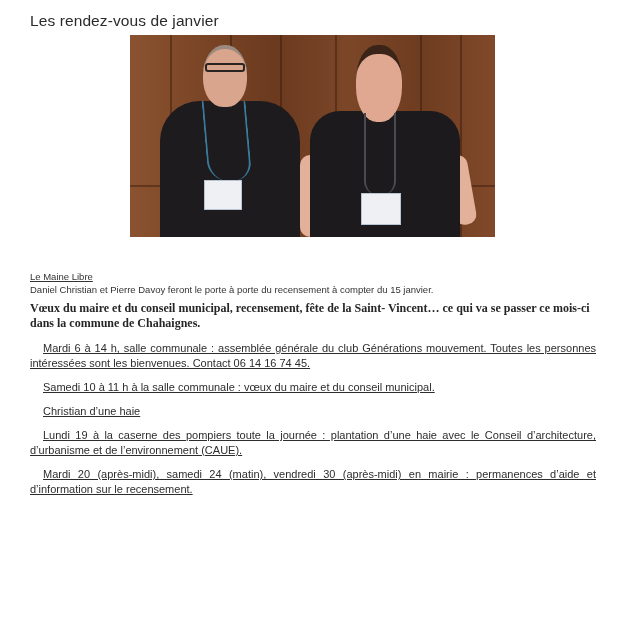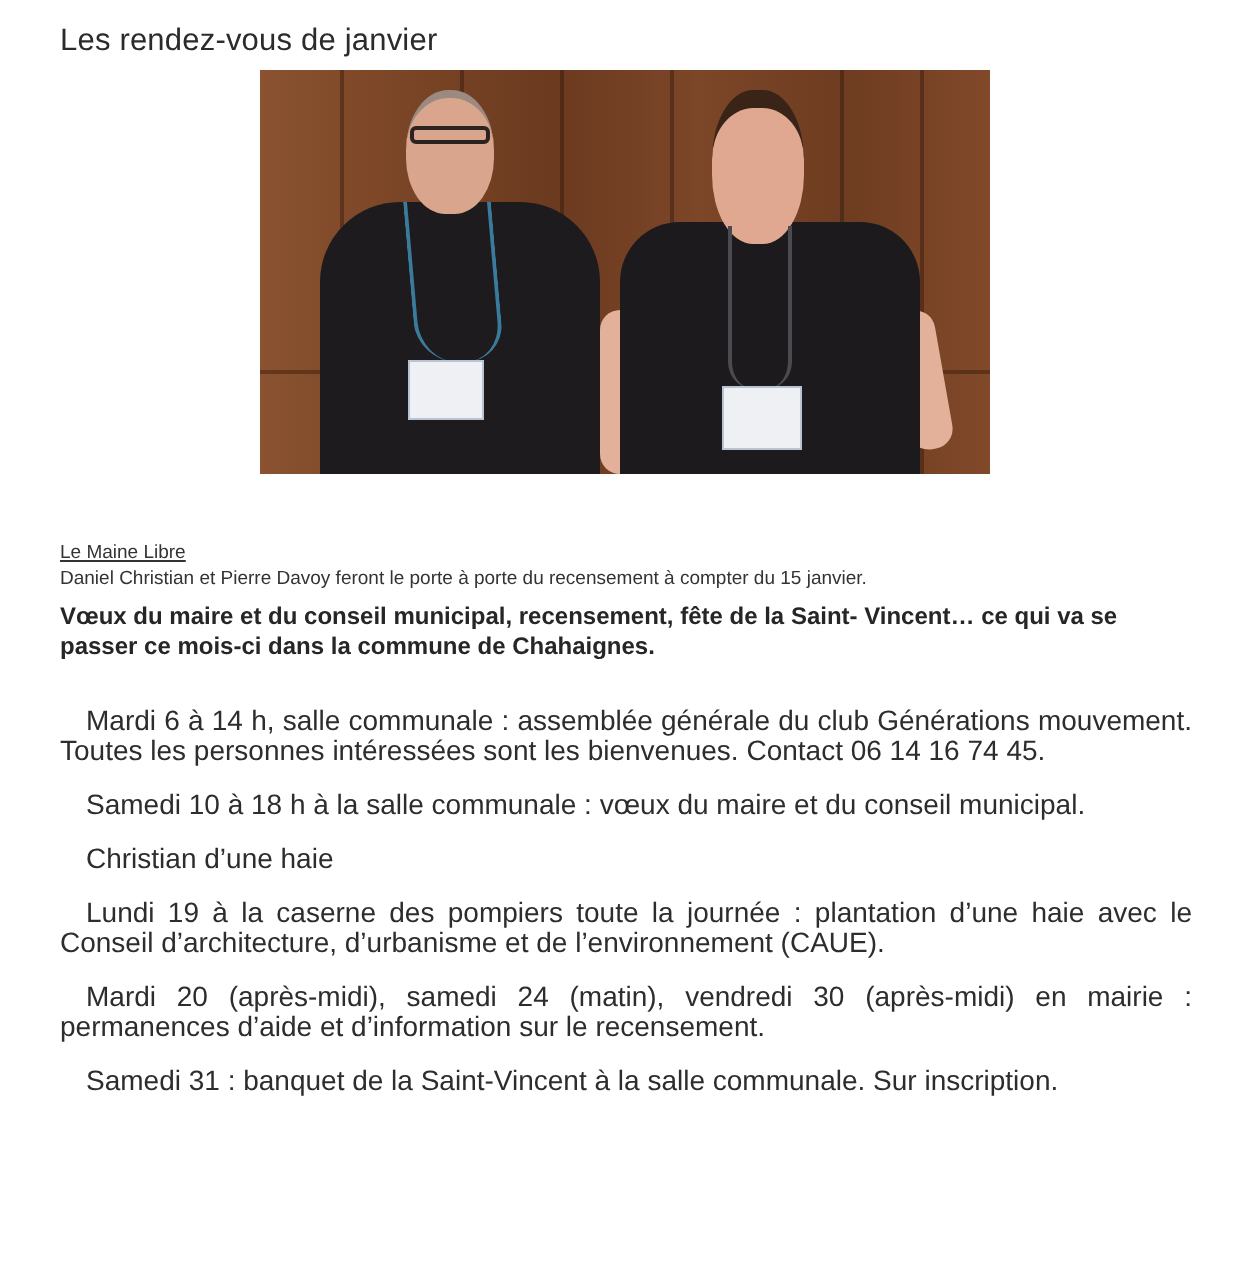--- a/index.html
+++ b/index.html
@@ -152,34 +152,36 @@
     }
     .lead {
       position: absolute;
       left: 30px;
       top: 301px;
       width: 570px;
       font-size: 12px;
       font-weight: bold;
       line-height: 15px;
       color: #262626;
+      font-family: Liberation Serif, serif;
     }
     .events {
       position: absolute;
       left: 30px;
       top: 341px;
       width: 566px;
     }
     .event {
-      font-size: 14px;
+      font-size: 11px;
       line-height: 15px;
       color: #2d2d2d;
       text-align: justify;
       text-indent: 13px;
-      margin: 12px 0 9px 0;
+      margin: 0 0 9px 0;
+      text-decoration: underline;
     }
   </style>
 </head>
 <body>
 
 <h1 class="title">Les rendez-vous de janvier</h1>
 
 <div class="photo" title="Two men standing in front of wooden paneling wearing lanyards with ID badges">
   <div class="panel" style="left:40px"></div>
   <div class="panel" style="left:100px"></div>
@@ -207,18 +209,17 @@
   </div>
 </div>
 
 <div class="caption">Daniel Christian et Pierre Davoy feront le porte à porte du recensement à compter du 15 janvier.</div>
 <div class="source">Le Maine Libre</div>
 
 <div class="lead">Vœux du maire et du conseil municipal, recensement, fête de la Saint- Vincent… ce qui va se passer ce mois-ci dans la commune de Chahaignes.</div>
 
 <div class="events">
   <p class="event">Mardi 6 à 14 h, salle communale : assemblée générale du club Générations mouvement. Toutes les personnes intéressées sont les bienvenues. Contact 06 14 16 74 45.</p>
-  <p class="event">Samedi 10 à 18 h à la salle communale : vœux du maire et du conseil municipal.</p>
+  <p class="event">Samedi 10 à 11 h à la salle communale : vœux du maire et du conseil municipal.</p>
   <p class="event">Christian d’une haie</p>
   <p class="event">Lundi 19 à la caserne des pompiers toute la journée : plantation d’une haie avec le Conseil d’architecture, d’urbanisme et de l’environnement (CAUE).</p>
   <p class="event">Mardi 20 (après-midi), samedi 24 (matin), vendredi 30 (après-midi) en mairie : permanences d’aide et d’information sur le recensement.</p>
-  <p class="event">Samedi 31 : banquet de la Saint-Vincent à la salle communale. Sur inscription.</p>
 </div>
 
 </body></html>

